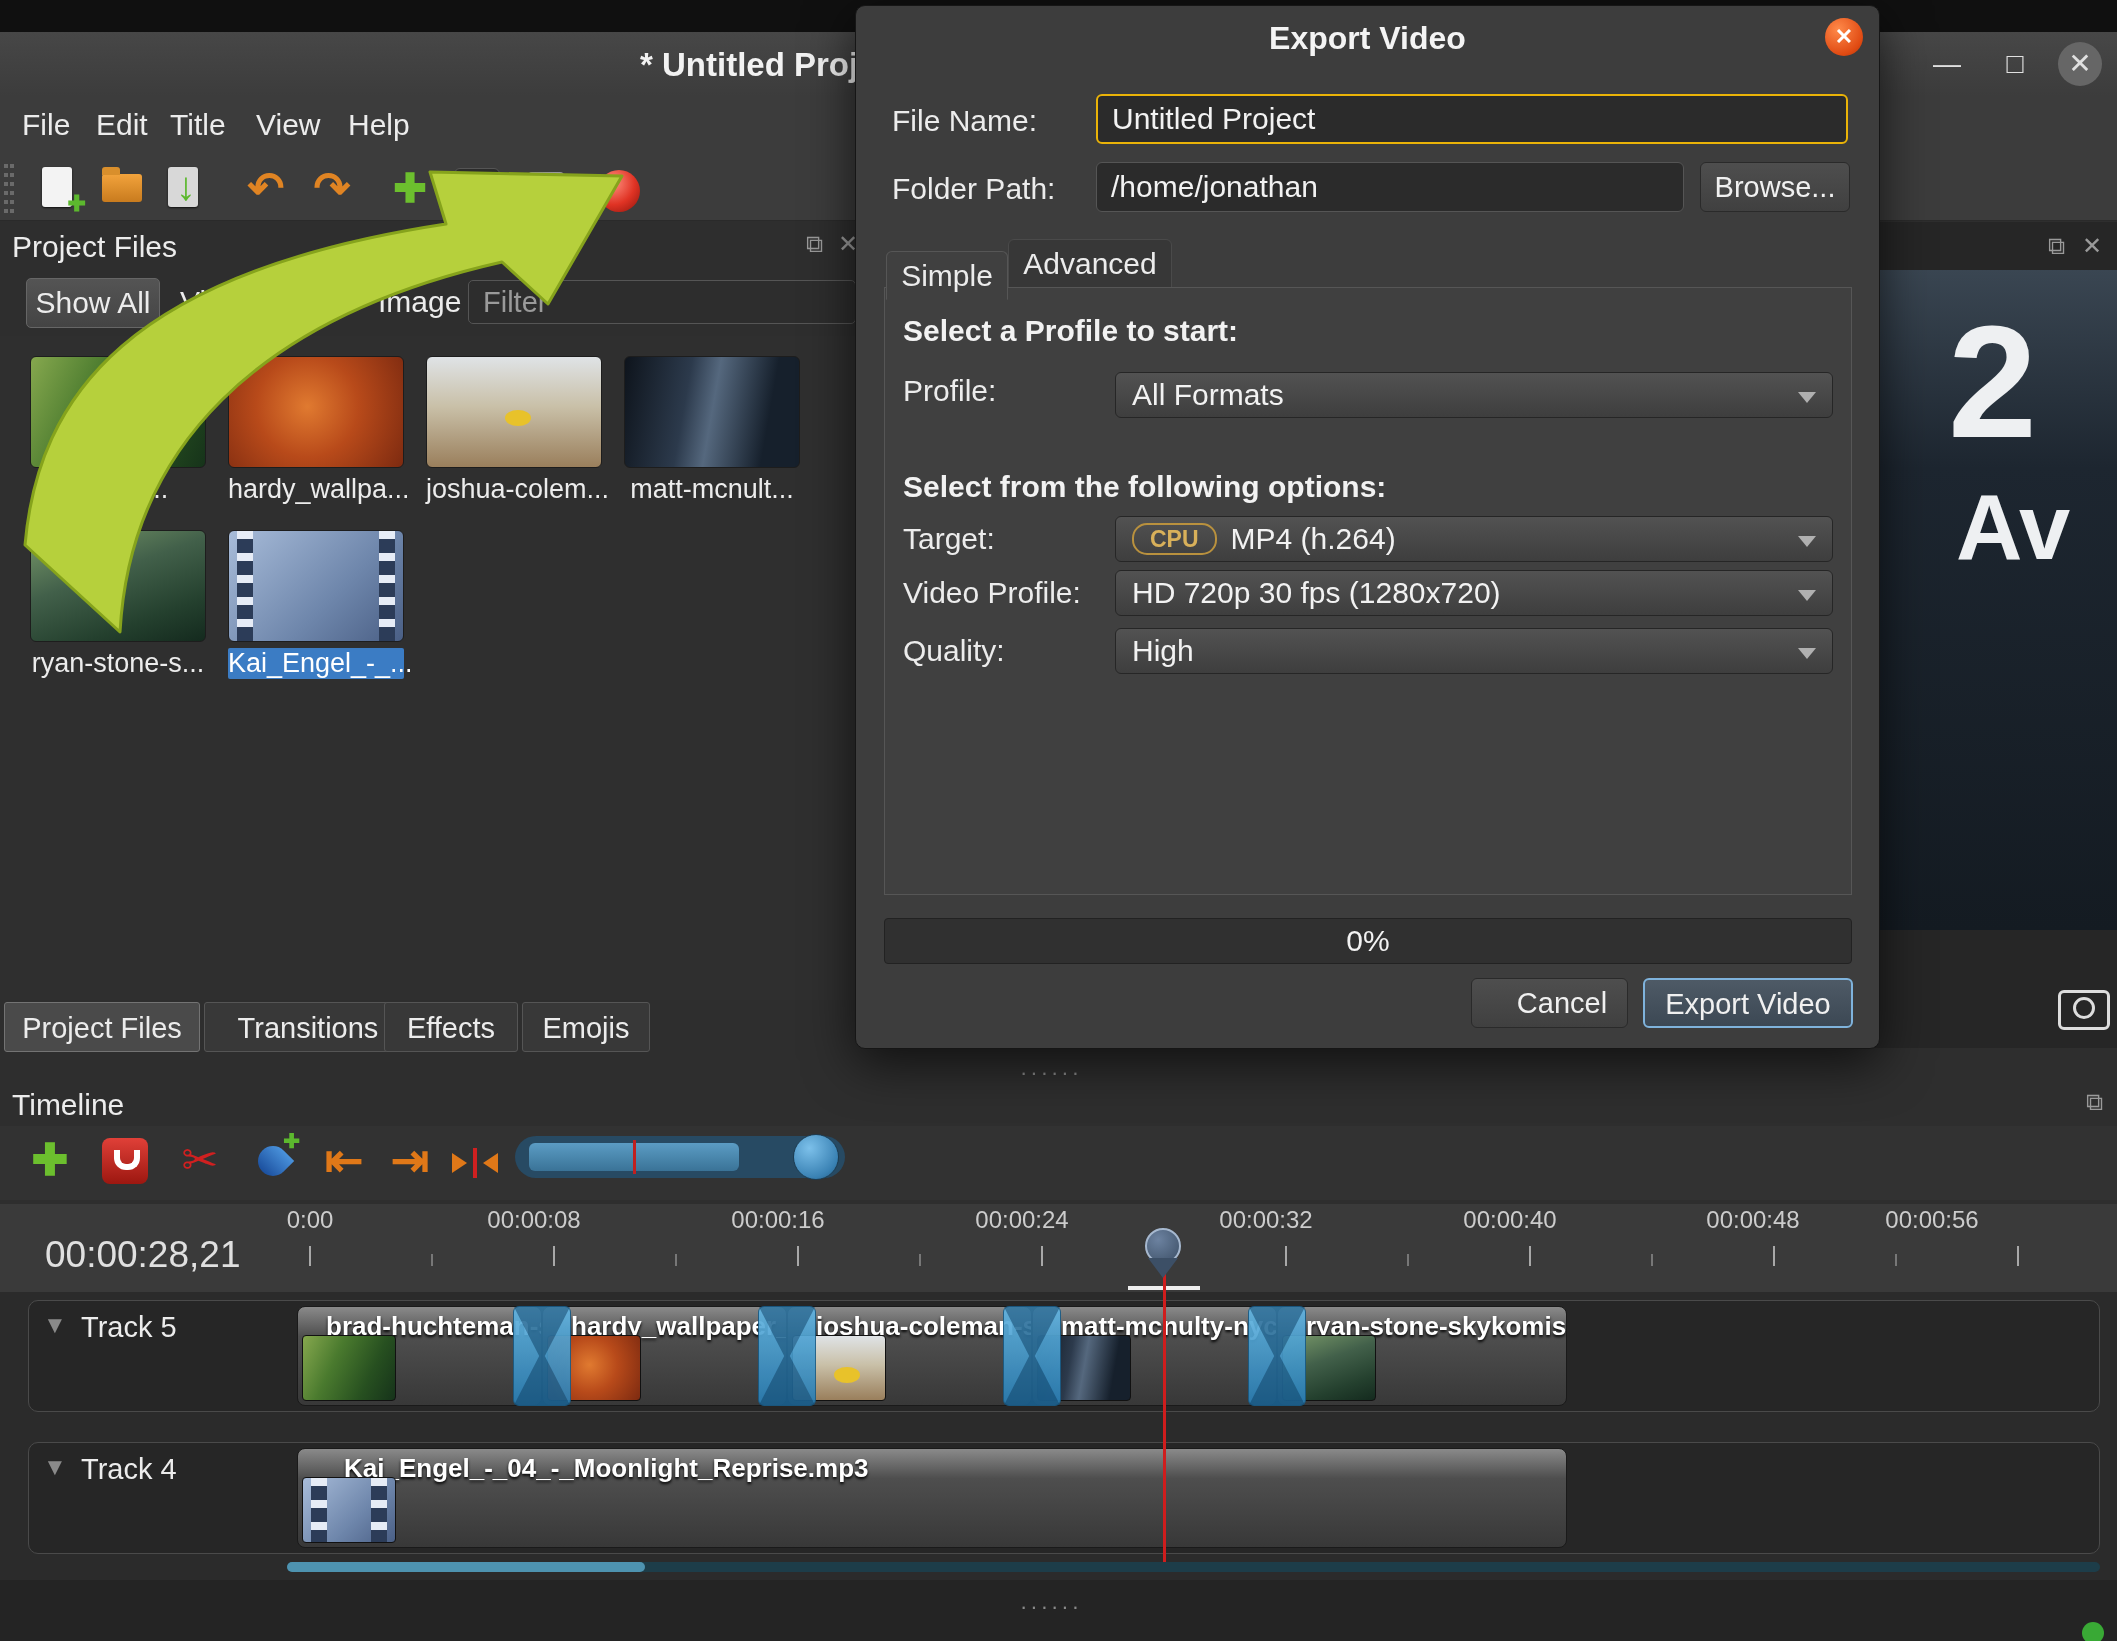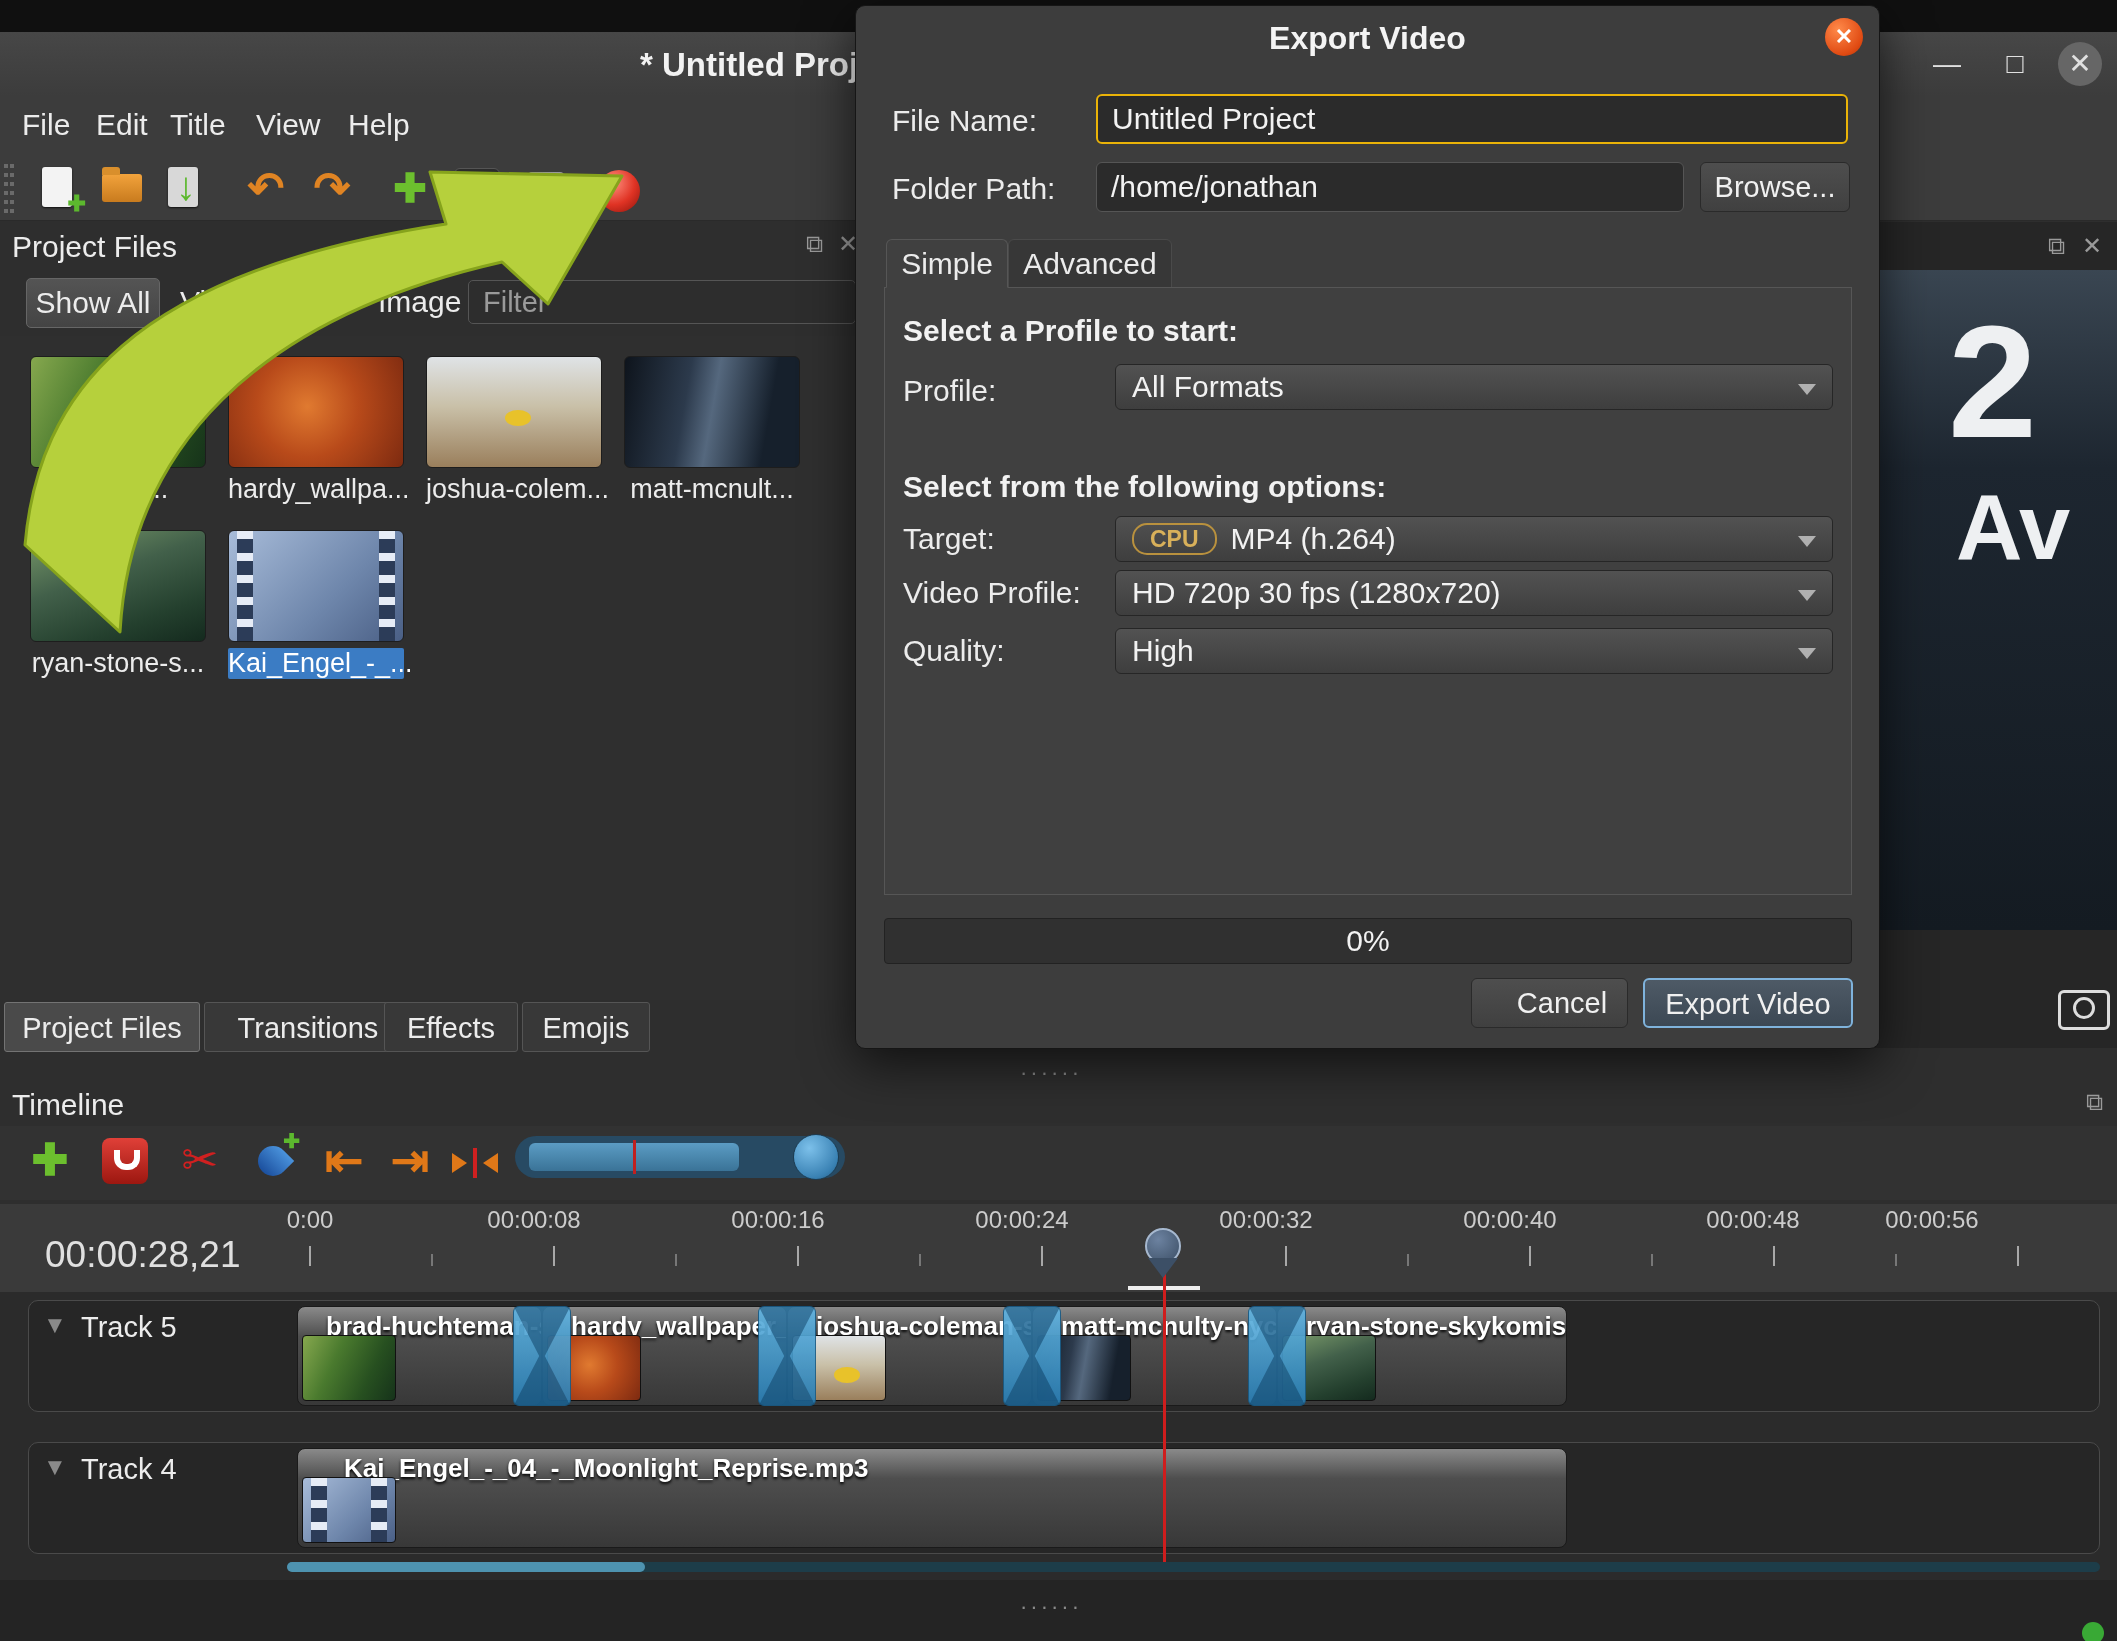--- a/index.html
+++ b/index.html
@@ -105,21 +105,21 @@
   .dlg-title{position:absolute;left:0;top:14px;width:100%;text-align:center;font-size:32px;font-weight:bold;color:#f4f4f4;}
   .dlg-close{position:absolute;right:16px;top:12px;width:38px;height:38px;border-radius:50%;background:radial-gradient(circle at 35% 30%,#ff8a4a,#e04a12 70%,#a83208);
              color:#fff;font-size:22px;font-weight:bold;text-align:center;line-height:38px;}
   .dlg-label{position:absolute;font-size:30px;color:#ececec;height:50px;line-height:50px;}
   .dlg-input{position:absolute;height:50px;background:#2b2b2b;border:1px solid #555;border-radius:6px;color:#f2f2f2;font-size:30px;padding:0 14px;box-sizing:border-box;font-family:"Liberation Sans",sans-serif;}
   .dlg-input.focused{border:2px solid #eab308;}
   .btn{position:absolute;height:50px;background:linear-gradient(#4e4e4e,#404040);border:1px solid #2a2a2a;border-radius:6px;
        color:#f0f0f0;font-size:29px;text-align:center;line-height:48px;box-sizing:border-box;}
   .btn.primary{background:linear-gradient(#4e5a66,#3c4854);border:2px solid #7fb3dc;}
   .tab{position:absolute;top:233px;height:49px;text-align:center;font-size:30px;line-height:48px;color:#ececec;box-sizing:border-box;}
-  .tab.active{background:#404040;border:1px solid #565656;border-bottom:1px solid #404040;border-radius:6px 6px 0 0;z-index:2;}
+  .tab.active{background:#404040;border:1px solid #565656;border-bottom:1px solid #404040;border-radius:6px 6px 0 0;z-index:2;margin-top:12px;}
   .tab.inactive{background:#373737;border:1px solid #4a4a4a;border-radius:6px 6px 0 0;}
   .dlg-panel{position:absolute;left:28px;top:281px;width:968px;height:608px;background:#404040;border:1px solid #565656;box-sizing:border-box;}
   .sec-head{position:absolute;left:18px;font-size:30px;font-weight:bold;color:#f2f2f2;}
   .fld-label{position:absolute;left:18px;font-size:30px;color:#ececec;height:46px;line-height:46px;}
   .dd{position:absolute;left:230px;width:718px;height:46px;background:linear-gradient(#525252,#3e3e3e);border:1px solid #262626;border-radius:6px;box-sizing:border-box;
       font-size:30px;color:#f2f2f2;line-height:44px;padding-left:16px;}
   .dd-arrow{position:absolute;right:16px;top:19px;border-left:9px solid transparent;border-right:9px solid transparent;border-top:11px solid #b0b0b0;}
   .cpu-badge{display:inline-block;border:2px solid #b9913e;border-radius:15px;color:#d8b05a;font-weight:bold;font-size:23px;line-height:26px;padding:1px 16px;margin-right:14px;vertical-align:2px;}
   .progress{position:absolute;left:28px;top:912px;width:968px;height:46px;background:#303030;border:1px solid #222;border-radius:4px;box-sizing:border-box;
             text-align:center;font-size:30px;color:#f2f2f2;line-height:44px;}
@@ -354,21 +354,21 @@
     <input class="dlg-input" style="left: 240px; top: 156px; width: 588px;" value="/home/jonathan">
     <span class="btn" style="left:844px;top:156px;width:150px;">Browse...</span>
 
     <span class="tab active" style="left:30px;width:122px;">Simple</span>
     <span class="tab inactive" style="left:152px;width:164px;">Advanced</span>
 
     <div class="dlg-panel">
       <span class="sec-head" style="top:26px;">Select a Profile to start:</span>
 
       <span class="fld-label" style="top:80px;">Profile:</span>
-      <div class="dd" style="top:76px;">
+      <div class="dd" style="top:84px;">
         <span>All Formats</span>
         <span class="dd-arrow"></span>
       </div>
 
       <span class="sec-head" style="top:182px;">Select from the following options:</span>
 
       <span class="fld-label" style="top:228px;">Target:</span>
       <div class="dd" style="top:228px;">
         <span class="cpu-badge">CPU</span><span>MP4 (h.264)</span>
         <span class="dd-arrow"></span>

